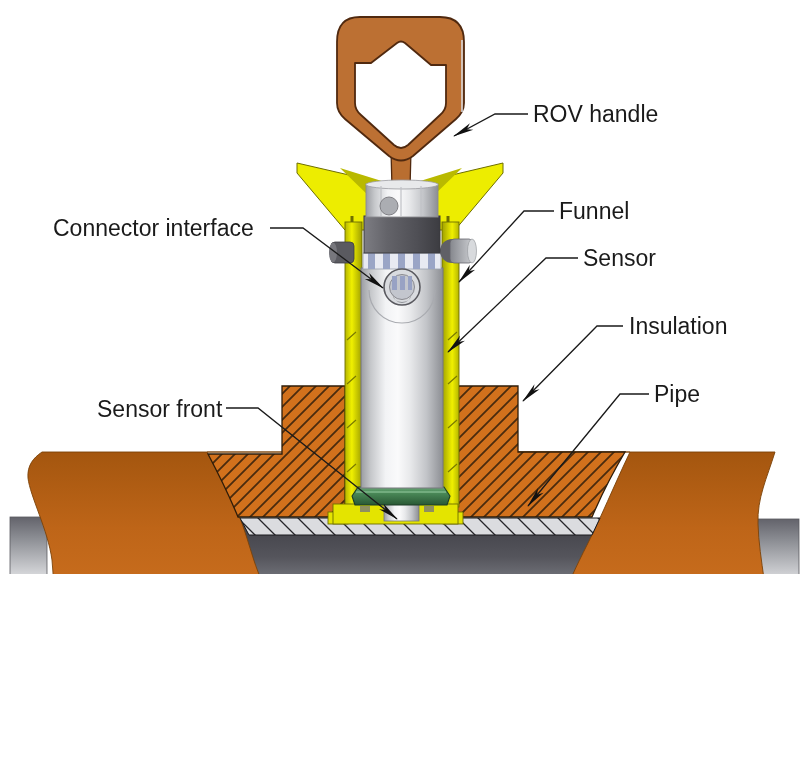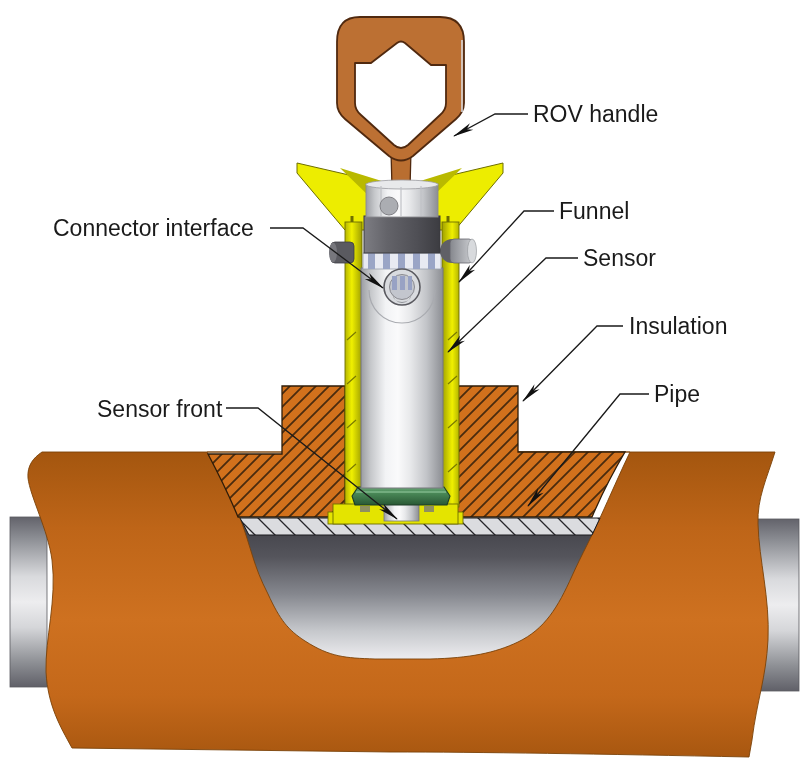--- a/index.html
+++ b/index.html
@@ -1,16 +1,16 @@
 <!DOCTYPE html>
 <html><head>
 <meta charset="utf-8">
 <style>
   html,body{margin:0;padding:0;background:#ffffff;}
-  .diagram-wrap{width:800px;height:770px;position:relative;background:#ffffff;overflow:hidden;}
+  .diagram-wrap{width:800px;height:574px;position:relative;background:#ffffff;overflow:hidden;}
   svg{display:block;}
   text.callout{font-family:"Liberation Sans",sans-serif;font-size:23px;fill:#1a1a1a;}
   .leader{stroke:#1a1a1a;stroke-width:1.3;fill:none;}
 </style>
 </head>
 <body>
 
 <div class="diagram-wrap">
 <svg width="800" height="770" viewBox="0 0 800 770">
   <defs>

